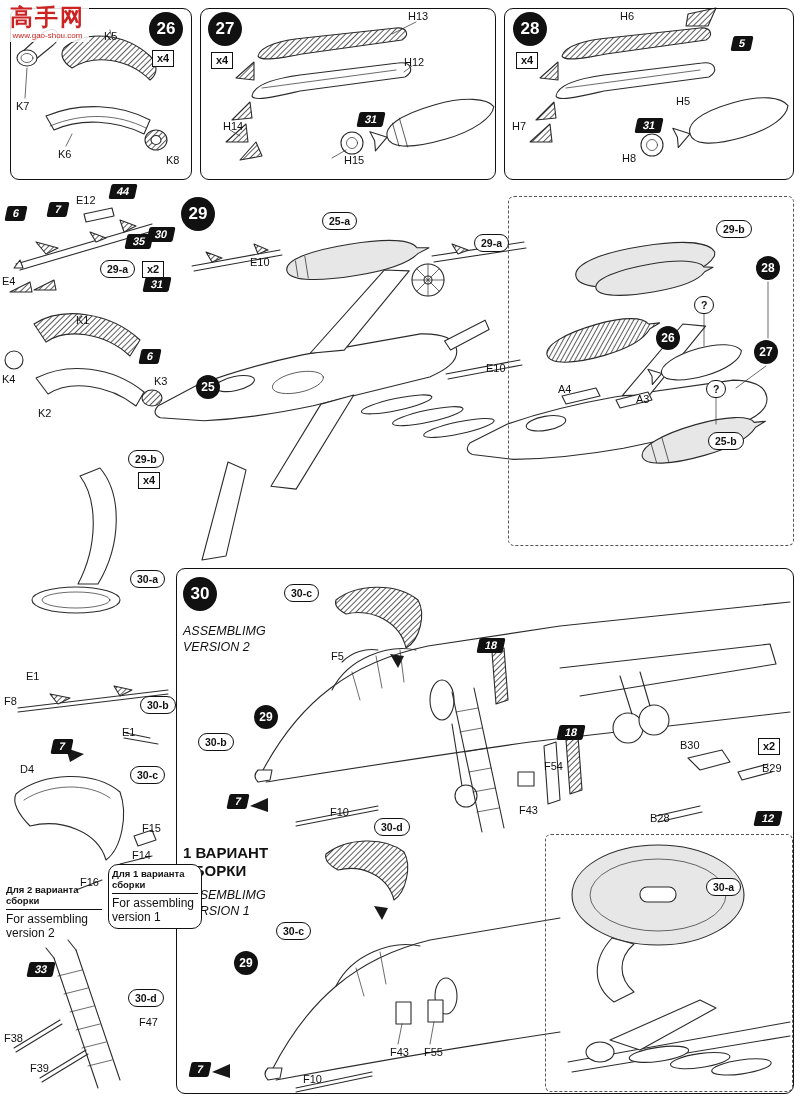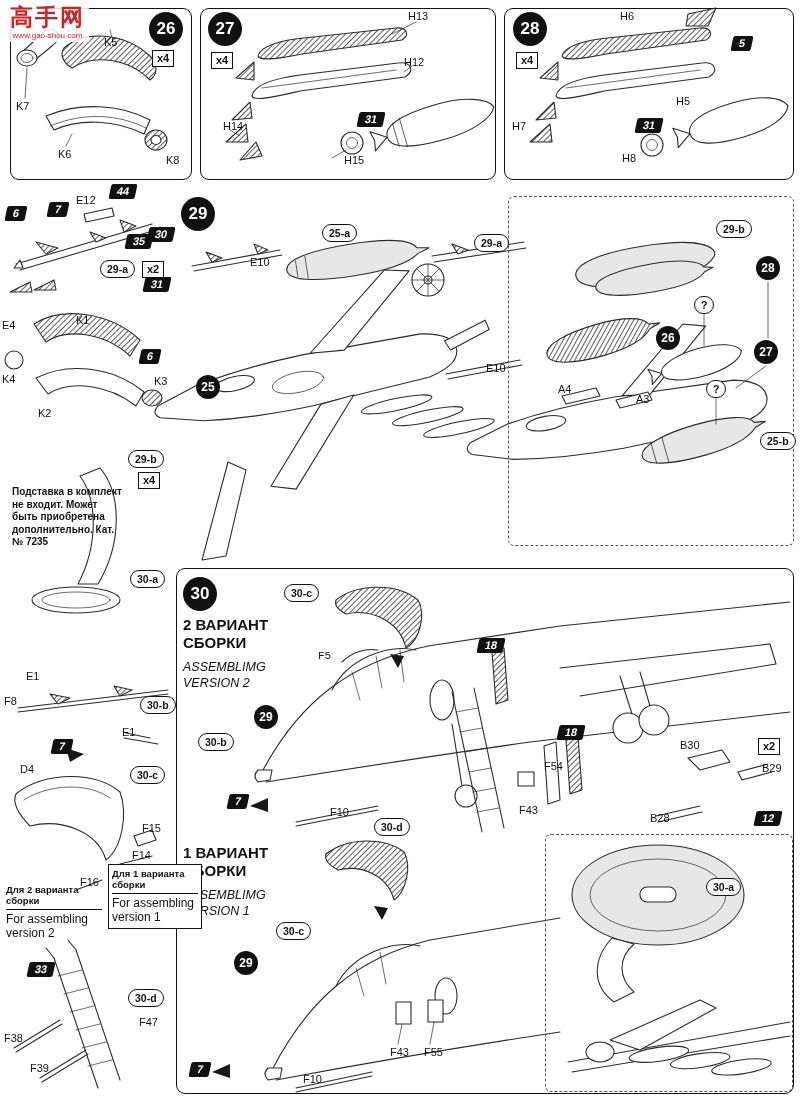--- a/index.html
+++ b/index.html
@@ -29,21 +29,21 @@
            padding:0 4px;height:15px;line-height:15px;}
   #watermark{position:absolute;left:6px;top:4px;z-index:30;background:rgba(255,255,255,.85);
              padding:2px 4px;text-align:center;}
   .wm-chars{color:#cc2222;font-weight:bold;font-size:23px;letter-spacing:2px;line-height:1;}
   .wm-url{color:#cc2222;font-size:8px;margin-top:2px;}
   .vh{position:absolute;width:124px;}
   .vh-ru{font-weight:bold;font-size:15px;line-height:1.2;}
   .vh-en{font-size:12.5px;line-height:1.25;margin-top:8px;font-style:italic;}
   #stand-note{position:absolute;left:12px;top:486px;width:112px;font-weight:bold;
               font-size:10px;line-height:1.25;}
-  .asm-note{position:absolute;}
+  .asm-note{position:absolute;border-radius:10px;}
   .an-ru{font-weight:bold;font-size:9.5px;line-height:1.2;border-bottom:1px solid #111;
          padding-bottom:2px;margin-bottom:2px;}
   .an-en{font-size:12px;line-height:1.2;}
   .boxed{border:1.2px solid #111;padding:3px;background:#fff;}
 </style>
 </head>
 <body>
 
 <div class="sheet">
 
@@ -270,24 +270,22 @@
   <div class="box" style="left:504px;top:8px;width:288px;height:170px;"></div>
   <div class="dashed" style="left:508px;top:196px;width:284px;height:348px;"></div>
   <div class="box" style="left:176px;top:568px;width:616px;height:524px;"></div>
   <div class="dashed" style="left:545px;top:834px;width:246px;height:256px;"></div>
 
   <div id="watermark">
     <div class="wm-chars">高手网</div>
     <div class="wm-url">www.gao-shou.com</div>
   </div>
 
-  <div id="stand-note">Подставка в комплект не входит. Может быть приобретена дополнительно. Кат.№ 7235</div>
 
   <div class="vh" style="left:183px;top:616px;">
-    <div class="vh-ru">2 ВАРИАНТ СБОРКИ</div>
     <div class="vh-en">ASSEMBLIMG VERSION 2</div>
   </div>
 
   <div class="vh" style="left:183px;top:844px;">
     <div class="vh-ru">1 ВАРИАНТ СБОРКИ</div>
     <div class="vh-en">ASSEMBLIMG VERSION 1</div>
   </div>
 
   <div class="asm-note" style="left:6px;top:884px;width:96px;">
     <div class="an-ru">Для 2 варианта сборки</div>
@@ -295,21 +293,21 @@
   </div>
 
   <div class="asm-note boxed" style="left:108px;top:864px;width:86px;">
     <div class="an-ru">Для 1 варианта сборки</div>
     <div class="an-en">For assembling version 1</div>
   </div>
 
   <div id="labels-layer">
       <div class="lbl step" style="left: 149px; top: 12px;">26</div>
       <div class="lbl qty" style="left: 152px; top: 50px;">x4</div>
-      <div class="lbl plain" style="left: 104px; top: 36px; text-align: right;">K5</div>
+      <div class="lbl plain" style="left: 104px; top: 30px; text-align: right;">K5</div>
       <div class="lbl plain" style="left: 16px; top: 100px;">K7</div>
       <div class="lbl plain" style="left: 58px; top: 148px;">K6</div>
       <div class="lbl plain" style="left: 166px; top: 154px;">K8</div>
       <div class="lbl step" style="left: 208px; top: 12px;">27</div>
       <div class="lbl qty" style="left: 211px; top: 52px;">x4</div>
       <div class="lbl plain" style="left: 408px; top: 10px;">H13</div>
       <div class="lbl plain" style="left: 404px; top: 56px;">H12</div>
       <div class="lbl plain" style="left: 210px; top: 120px; padding-left: 13px;">H14</div>
       <div class="lbl plain" style="left: 316px; top: 154px; margin-left: 28px;">H15</div>
       <div class="lbl badge" style="left: 358px; top: 112px;">31</div>
@@ -324,46 +322,46 @@
       <div class="lbl step" style="left: 181px; top: 197px;">29</div>
       <div class="lbl badge" style="left: 6px; top: 206px;">6</div>
       <div class="lbl badge" style="left: 48px; top: 202px;">7</div>
       <div class="lbl plain" style="left: 76px; top: 194px;">E12</div>
       <div class="lbl badge" style="left: 110px; top: 184px;">44</div>
       <div class="lbl badge" style="left: 126px; top: 234px;">35</div>
       <div class="lbl badge" style="left: 148px; top: 227px;">30</div>
       <div class="lbl oval" style="left: 100px; top: 260px;">29-a</div>
       <div class="lbl qty" style="left: 142px; top: 261px;">x2</div>
       <div class="lbl badge" style="left: 144px; top: 277px;">31</div>
-      <div class="lbl plain" style="left: 2px; top: 275px; margin-top: 44px;">E4</div>
+      <div class="lbl plain" style="left: 2px; top: 275px;">E4</div>
       <div class="lbl plain" style="left: 250px; top: 256px;">E10</div>
-      <div class="lbl oval" style="left: 322px; top: 212px; margin-top: 12px;">25-a</div>
+      <div class="lbl oval" style="left: 322px; top: 212px;">25-a</div>
       <div class="lbl oval" style="left: 474px; top: 234px;">29-a</div>
       <div class="lbl oval" style="left: 716px; top: 220px;">29-b</div>
       <div class="lbl ref" style="left: 756px; top: 256px;">28</div>
       <div class="lbl oval" style="left: 694px; top: 296px;">?</div>
       <div class="lbl ref" style="left: 656px; top: 326px;">26</div>
       <div class="lbl ref" style="left: 754px; top: 340px;">27</div>
       <div class="lbl oval" style="left: 706px; top: 380px;">?</div>
       <div class="lbl plain" style="left: 76px; top: 314px;">K1</div>
       <div class="lbl badge" style="left: 140px; top: 349px;">6</div>
       <div class="lbl plain" style="left: 2px; top: 373px;">K4</div>
       <div class="lbl plain" style="left: 154px; top: 375px;">K3</div>
       <div class="lbl plain" style="left: 38px; top: 407px;">K2</div>
       <div class="lbl ref" style="left: 196px; top: 375px;">25</div>
       <div class="lbl plain" style="left: 486px; top: 362px;">E10</div>
       <div class="lbl plain" style="left: 558px; top: 383px;">A4</div>
       <div class="lbl plain" style="left: 636px; top: 393px;">A3</div>
       <div class="lbl oval" style="left: 128px; top: 450px;">29-b</div>
       <div class="lbl qty" style="left: 138px; top: 472px;">x4</div>
-      <div class="lbl oval" style="left: 760px; top: 432px;">25-b</div>
+      <div class="lbl oval" style="left: 708px; top: 432px;">25-b</div>
       <div class="lbl oval" style="left: 130px; top: 570px;">30-a</div>
       <div class="lbl step" style="left: 183px; top: 577px;">30</div>
       <div class="lbl oval" style="left: 284px; top: 584px;">30-c</div>
-      <div class="lbl plain" style="left: 318px; top: 650px; font-family: Liberation Mono, monospace;">F5</div>
+      <div class="lbl plain" style="left: 331px; top: 650px;">F5</div>
       <div class="lbl badge" style="left: 478px; top: 638px;">18</div>
       <div class="lbl ref" style="left: 254px; top: 705px;">29</div>
       <div class="lbl oval" style="left: 198px; top: 733px;">30-b</div>
       <div class="lbl badge" style="left: 228px; top: 794px;">7</div>
       <div class="lbl plain" style="left: 330px; top: 806px;">F10</div>
       <div class="lbl oval" style="left: 374px; top: 818px;">30-d</div>
       <div class="lbl badge" style="left: 558px; top: 725px;">18</div>
       <div class="lbl plain" style="left: 519px; top: 804px;">F43</div>
       <div class="lbl plain" style="left: 544px; top: 760px;">F54</div>
       <div class="lbl plain" style="left: 680px; top: 739px;">B30</div>

